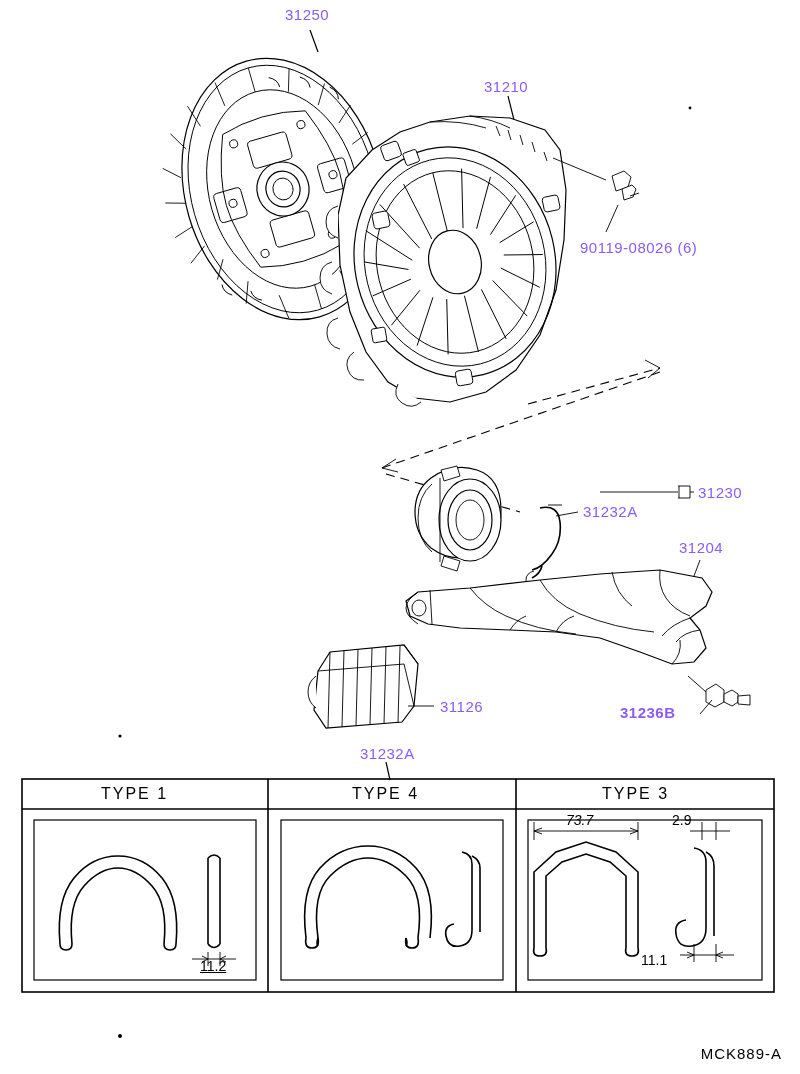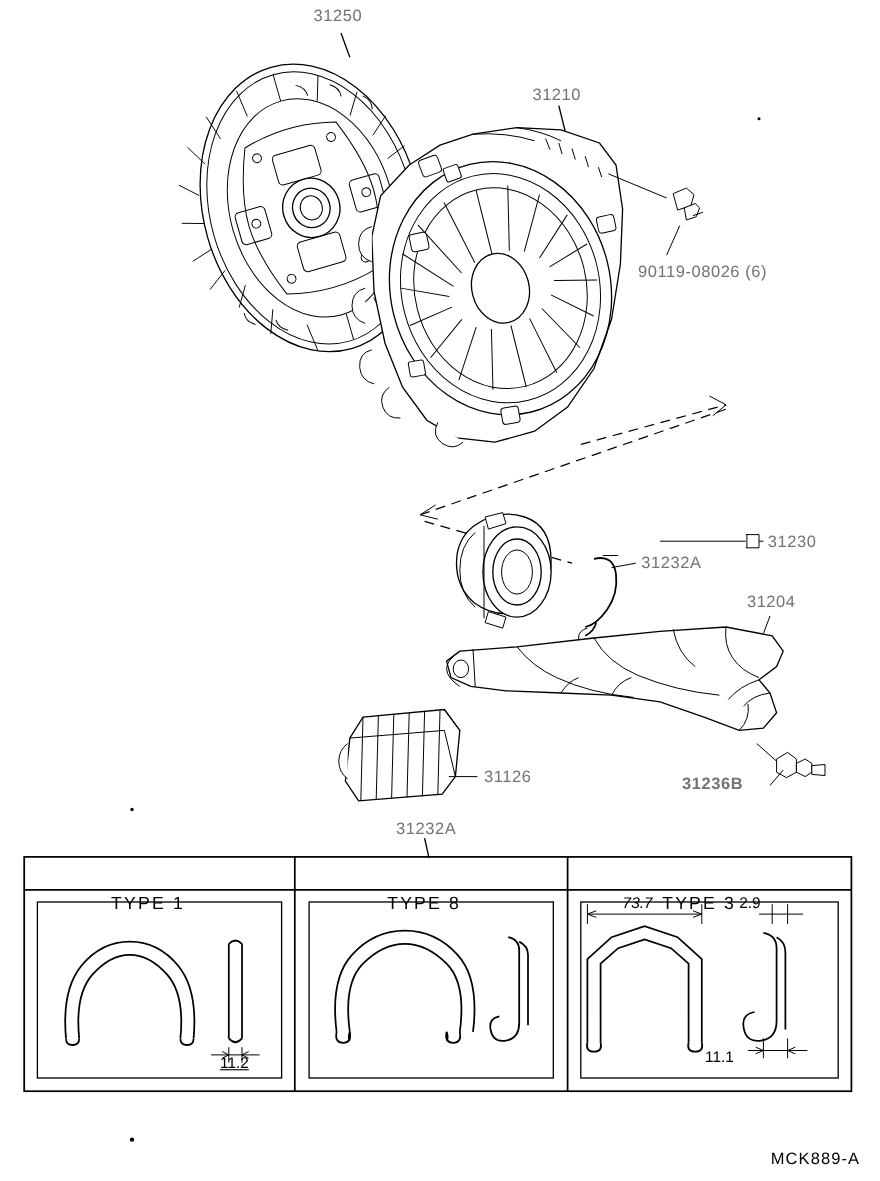--- a/index.html
+++ b/index.html
@@ -19,29 +19,28 @@
     position: absolute;
     left: 0; top: 0;
     width: 800px;
     height: 1074px;
   }
   .lbl {
     position: absolute;
     font-family: "Liberation Sans", sans-serif;
     font-size: 15px;
     letter-spacing: 0.5px;
-    color: #737373;
+    color: #8b5cf6;
     white-space: nowrap;
   }
   .typehdr {
     position: absolute;
     font-size: 16px;
     letter-spacing: 2px;
     white-space: nowrap;
-    margin-top: 28px;
   }
   .dim {
     position: absolute;
     font-size: 14px;
     white-space: nowrap;
   }
   .footer {
     position: absolute;
     right: 18px;
     bottom: 12px;
@@ -352,21 +351,21 @@
   <div class="lbl" style="left:484px; top:78px;">31210</div>
   <div class="lbl" style="left:580px; top:239px;">90119-08026 (6)</div>
   <div class="lbl" style="left:698px; top:484px;">31230</div>
   <div class="lbl" style="left:583px; top:503px;">31232A</div>
   <div class="lbl" style="left:679px; top:539px;">31204</div>
   <div class="lbl" style="left:440px; top:698px;">31126</div>
   <div class="lbl" style="left:620px; top:704px;font-weight:bold;">31236B</div>
   <div class="lbl" style="left:360px; top:745px;">31232A</div>
 
   <div class="typehdr" style="left:101px; top:785px;">TYPE  1</div>
-  <div class="typehdr" style="left:352px; top:785px;">TYPE  8</div>
+  <div class="typehdr" style="left:352px; top:785px;">TYPE  4</div>
   <div class="typehdr" style="left:602px; top:785px;">TYPE 3</div>
 
   <div class="dim" style="left:200px; top:958px;text-decoration:underline;">11.2</div>
   <div class="dim" style="left:566px; top:812px;font-style:italic;">73.7</div>
   <div class="dim" style="left:672px; top:812px;">2.9</div>
   <div class="dim" style="left:641px; top:952px;">11.1</div>
 
   <div class="footer">MCK889-A</div>
 </div>
 

